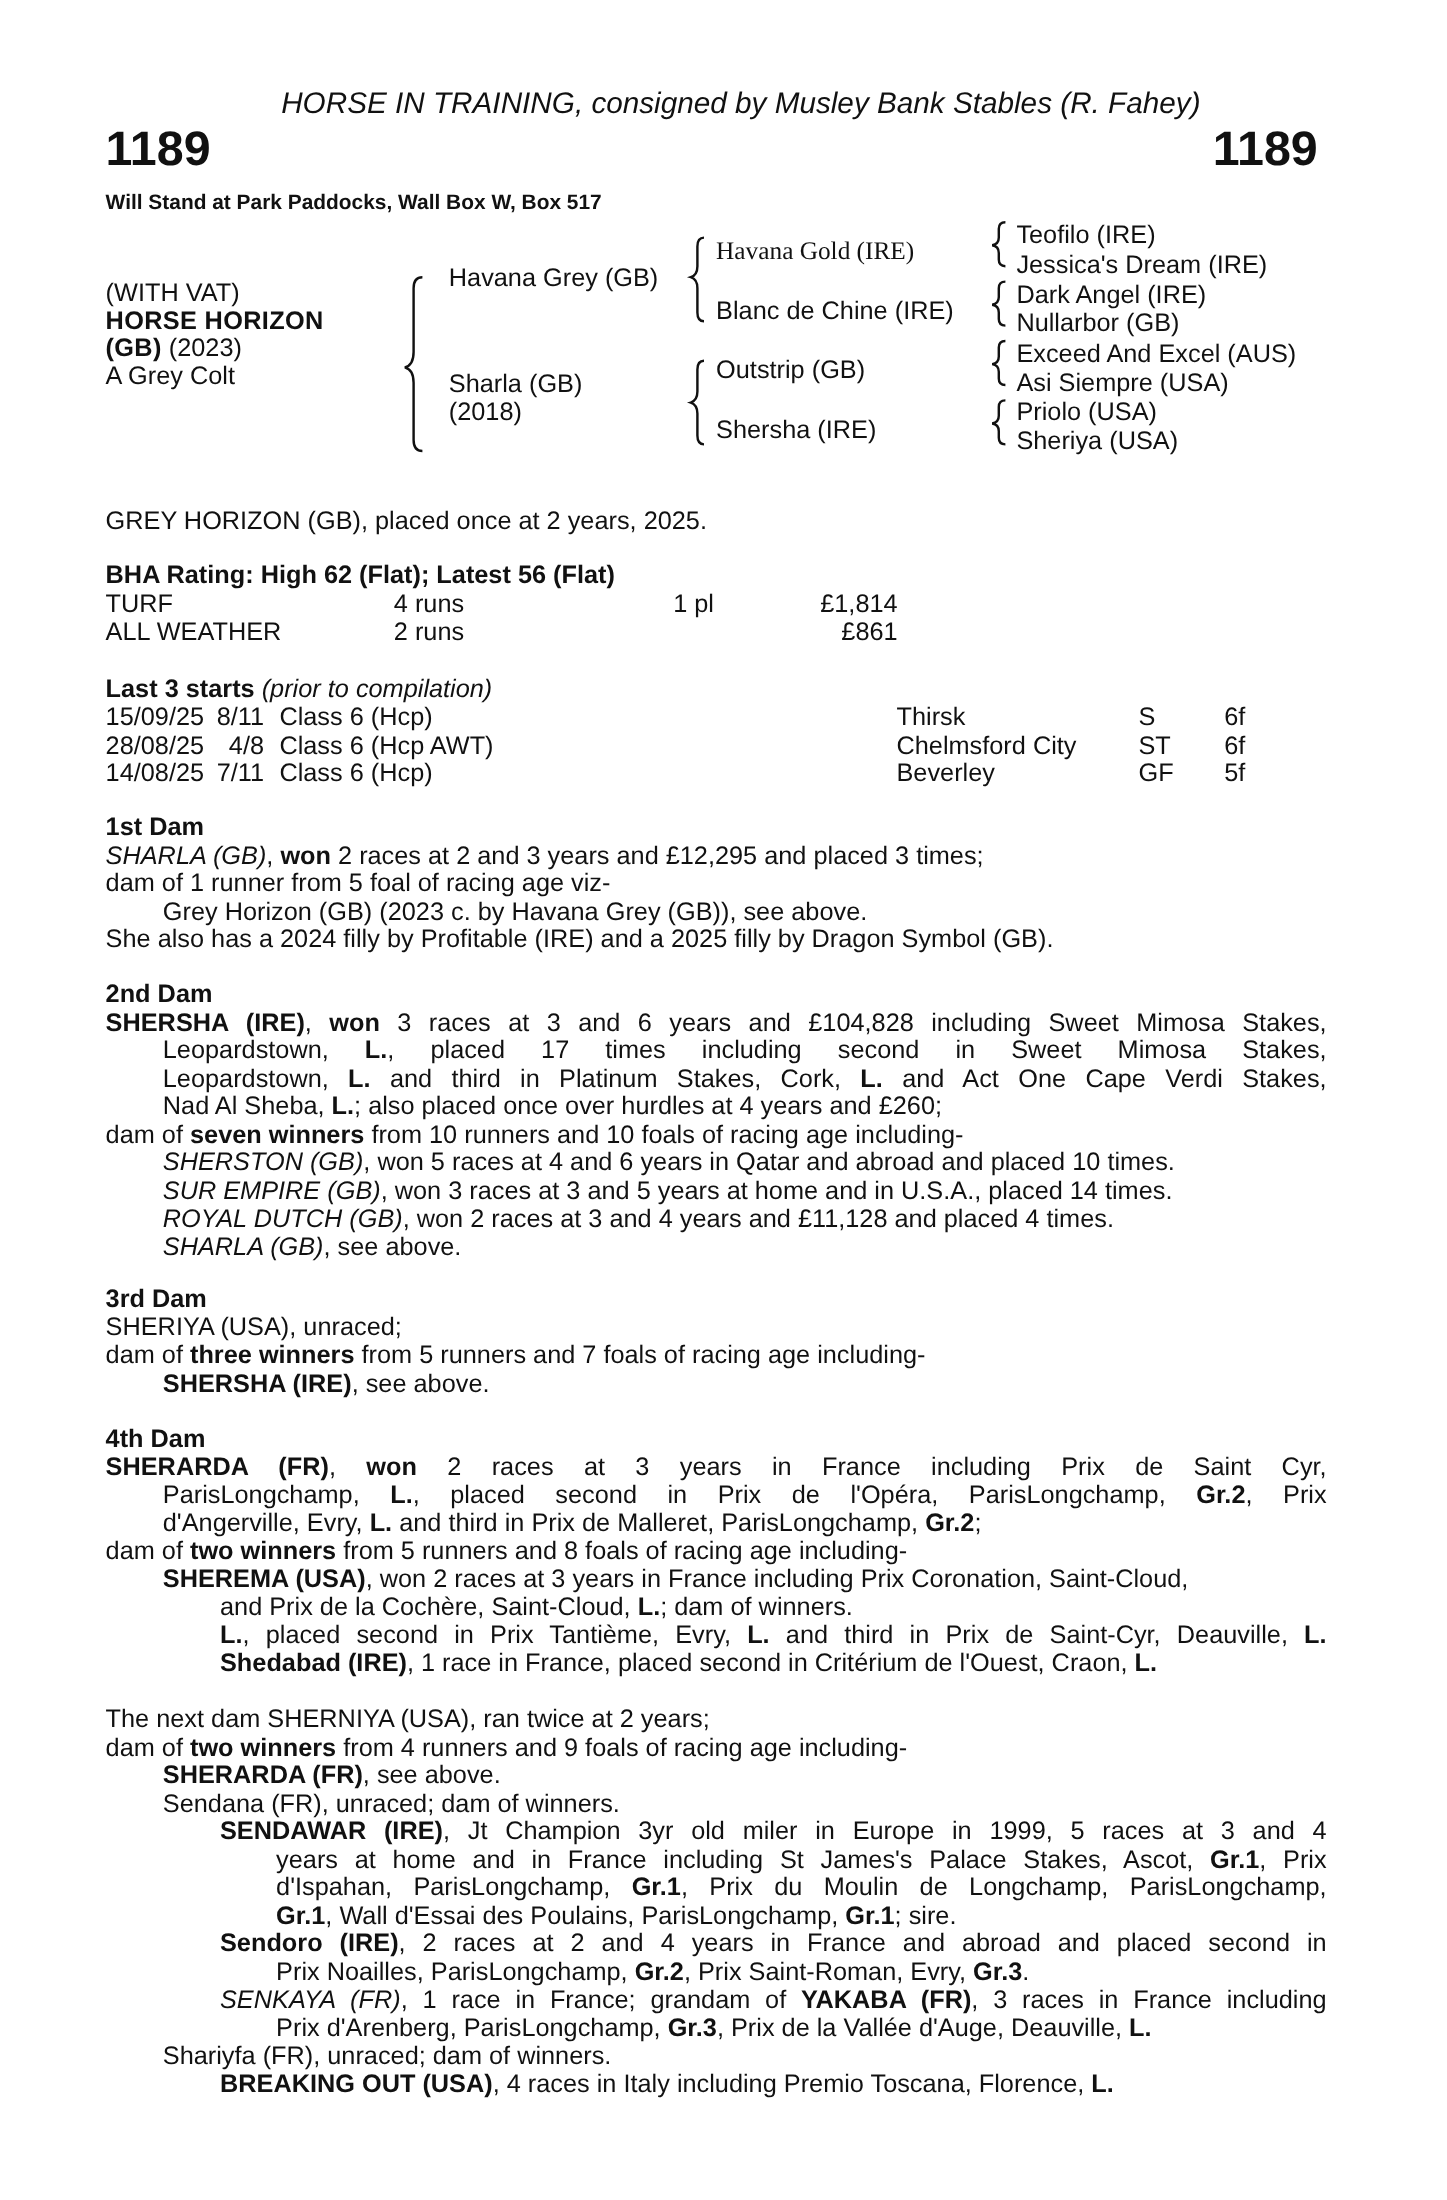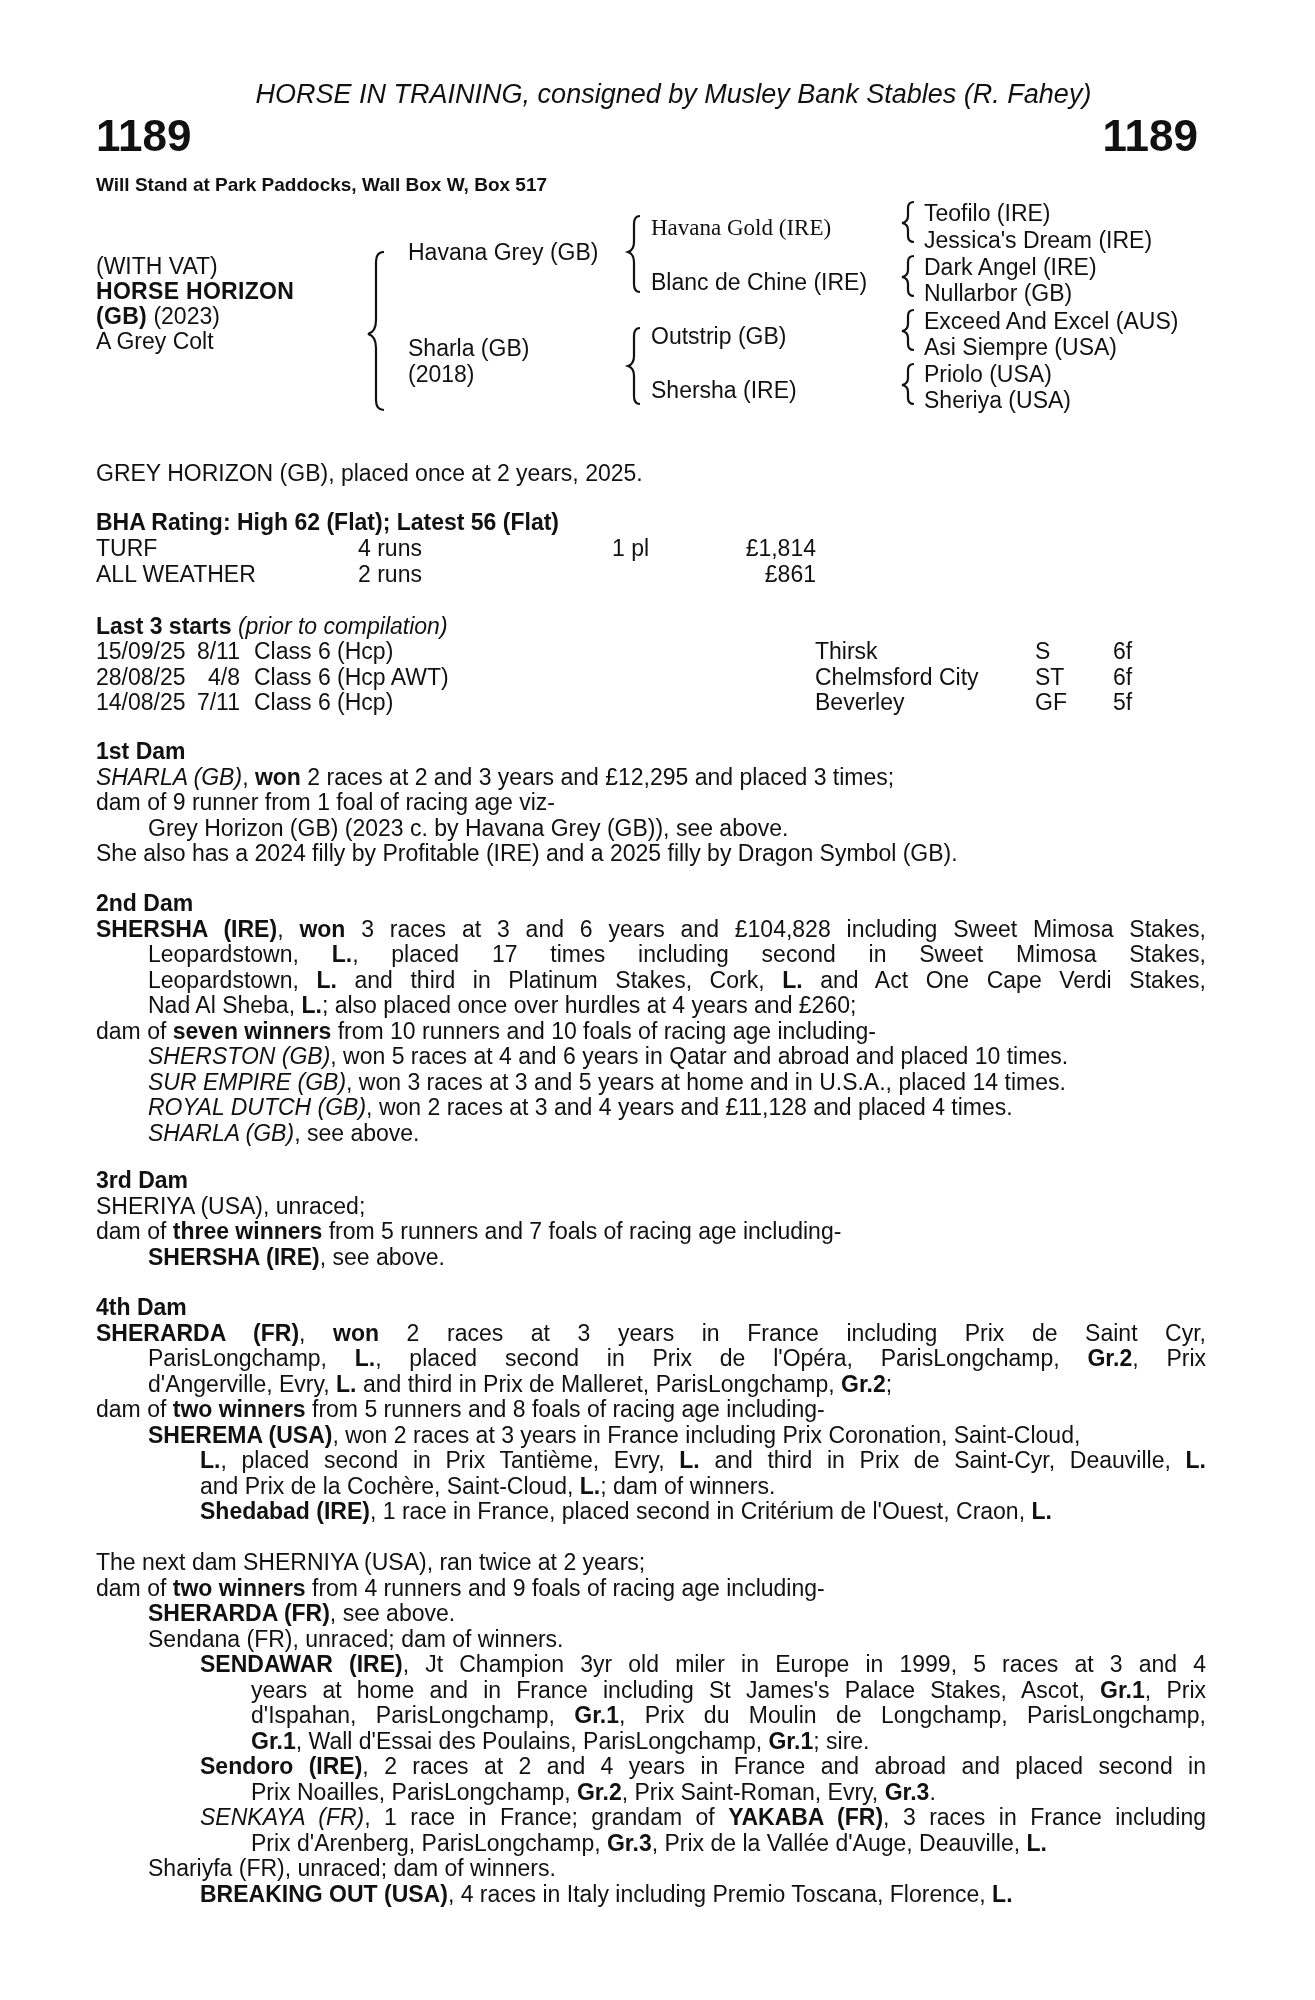--- a/index.html
+++ b/index.html
@@ -121,21 +121,21 @@
       <div class="abs" style="left: 254px; top: 690px;">Class 6 (Hcp)</div>
       <div class="abs" style="left: 815px; top: 690px;">Beverley</div>
       <div class="abs" style="left: 1035px; top: 690px;">GF</div>
       <div class="abs" style="left: 1113px; top: 690px;">5f</div>
     </div>
   </div>
 
 <div class="sect" style="top:739px;">
   <span class="line head">1st Dam</span>
   <span class="line"><span class="i">SHARLA (GB)</span>, <span class="head">won</span><span> 2 races at 2 and 3 years and £12,295 and placed 3 times;</span></span>
-  <span class="line">dam of 9 runner from 1 foal of racing age viz-</span>
+  <span class="line">dam of 1 runner from 5 foal of racing age viz-</span>
   <span class="line ind1">Grey Horizon (GB) (2023 c. by Havana Grey (GB)), see above.</span>
   <span class="line">She also has a 2024 filly by Profitable (IRE) and a 2025 filly by Dragon Symbol (GB).</span>
 </div>
 
 <div class="sect" style="top:891px;">
   <span class="line head">2nd Dam</span>
   <span class="line just"><span class="head">SHERSHA (IRE)</span>, <span class="head">won</span><span> 3 races at 3 and 6 years and £104,828 including Sweet Mimosa Stakes,</span></span>
   <span class="line just ind1"><span>Leopardstown, </span><span class="head">L.</span><span>, placed 17 times including second in Sweet Mimosa Stakes,</span></span>
   <span class="line just ind1"><span>Leopardstown, </span><span class="head">L.</span><span> and third in Platinum Stakes, Cork, </span><span class="head">L.</span><span> and Act One Cape Verdi Stakes,</span></span>
   <span class="line ind1"><span>Nad Al Sheba, </span><span class="head">L.</span><span>; also placed once over hurdles at 4 years and £260;</span></span>
@@ -153,22 +153,22 @@
   <span class="line ind1"><span class="head">SHERSHA (IRE)</span><span>, see above.</span></span>
 </div>
 
 <div class="sect" style="top:1295px;">
   <span class="line head">4th Dam</span>
   <span class="line just"><span class="head">SHERARDA (FR)</span>, <span class="head">won</span><span> 2 races at 3 years in France including Prix de Saint Cyr,</span></span>
   <span class="line just ind1"><span>ParisLongchamp, </span><span class="head">L.</span><span>, placed second in Prix de l'Opéra, ParisLongchamp, </span><span class="head">Gr.2</span><span>, Prix</span></span>
   <span class="line ind1"><span>d'Angerville, Evry, </span><span class="head">L.</span><span> and third in Prix de Malleret, ParisLongchamp, </span><span class="head">Gr.2</span><span>;</span></span>
   <span class="line"><span>dam of </span><span class="head">two winners</span><span> from 5 runners and 8 foals of racing age including-</span></span>
   <span class="line ind1"><span class="head">SHEREMA (USA)</span><span>, won 2 races at 3 years in France including Prix Coronation, Saint-Cloud,</span></span>
+  <span class="line ind2"><span>and Prix de la Cochère, Saint-Cloud, </span><span class="head">L.</span><span>; dam of winners.</span></span>
   <span class="line just ind2"><span class="head">L.</span><span>, placed second in Prix Tantième, Evry, </span><span class="head">L.</span><span> and third in Prix de Saint-Cyr, Deauville, </span><span class="head">L.</span></span>
-  <span class="line ind2"><span>and Prix de la Cochère, Saint-Cloud, </span><span class="head">L.</span><span>; dam of winners.</span></span>
   <span class="line ind2"><span class="head">Shedabad (IRE)</span><span>, 1 race in France, placed second in Critérium de l'Ouest, Craon, </span><span class="head">L.</span></span>
 </div>
 
 <div class="sect" style="top:1550px;">
   <span class="line">The next dam SHERNIYA (USA), ran twice at 2 years;</span>
   <span class="line"><span>dam of </span><span class="head">two winners</span><span> from 4 runners and 9 foals of racing age including-</span></span>
   <span class="line ind1"><span class="head">SHERARDA (FR)</span><span>, see above.</span></span>
   <span class="line ind1">Sendana (FR), unraced; dam of winners.</span>
   <span class="line just ind2"><span class="head">SENDAWAR (IRE)</span><span>, Jt Champion 3yr old miler in Europe in 1999, 5 races at 3 and 4</span></span>
   <span class="line just ind3"><span>years at home and in France including St James's Palace Stakes, Ascot, </span><span class="head">Gr.1</span><span>, Prix</span></span>

